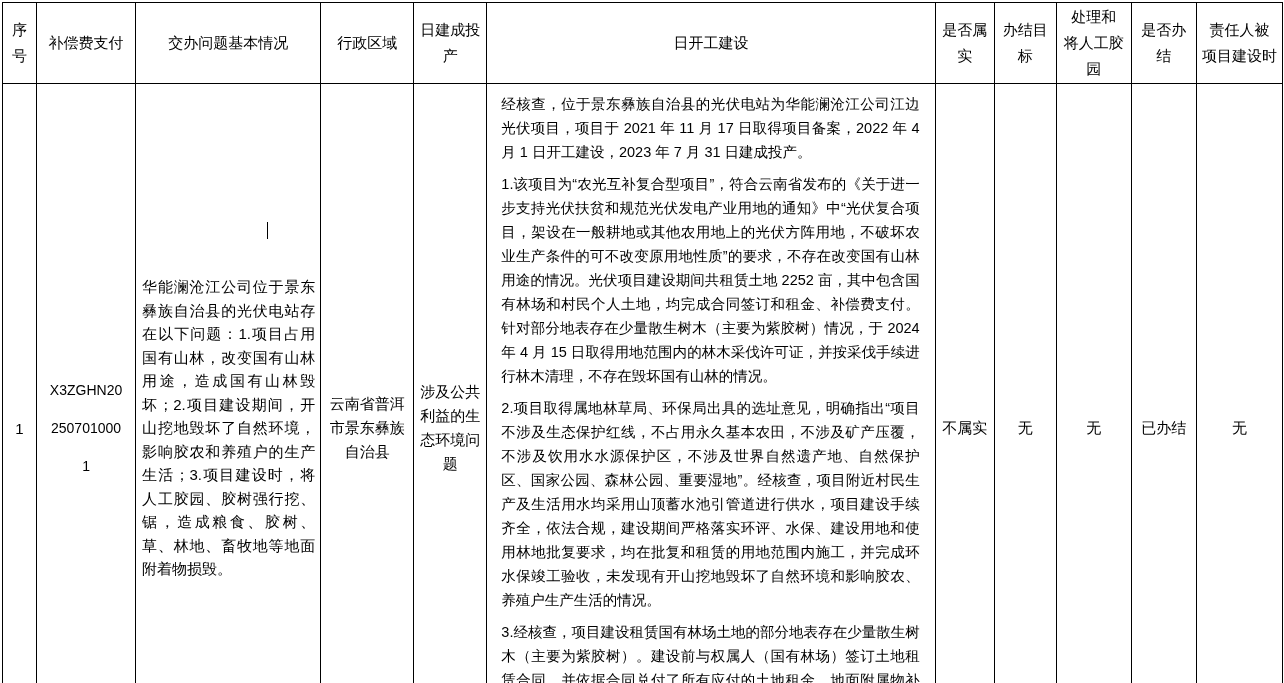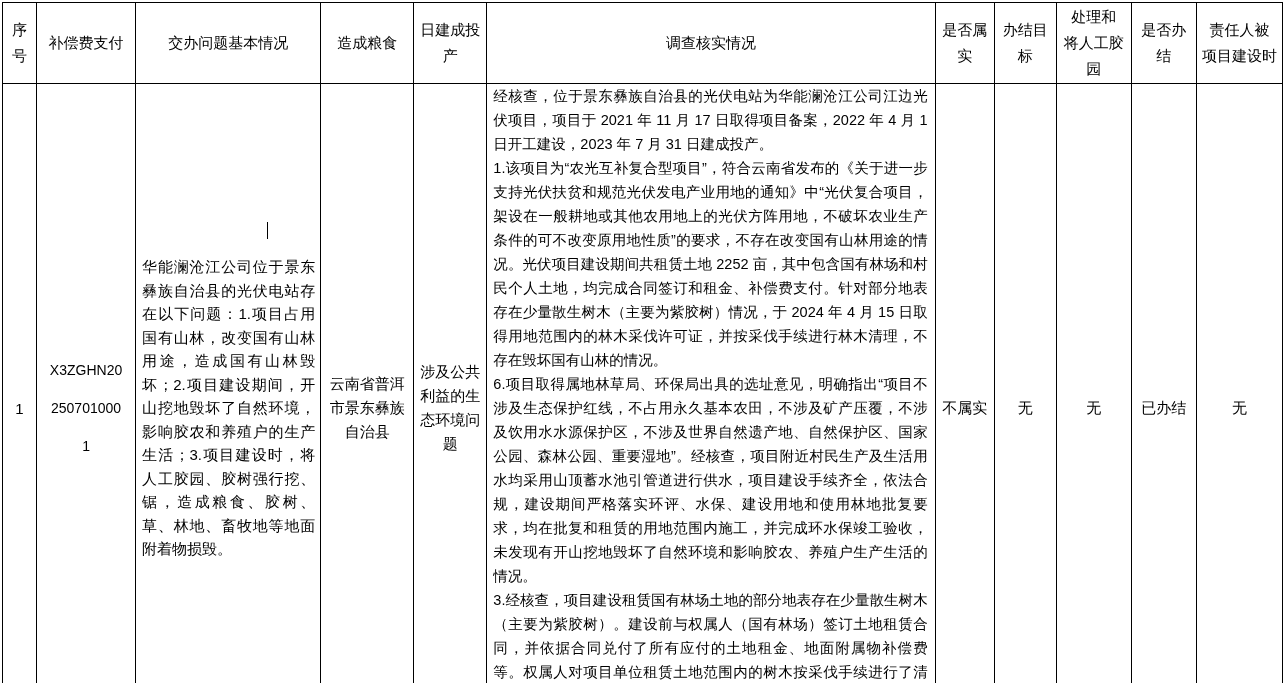--- a/index.html
+++ b/index.html
@@ -72,21 +72,21 @@
     text-align: center;
     padding: 0 6px;
   }
   td.cell-investigation {
     vertical-align: top;
     font-size: 14.5px;
     line-height: 24px;
     text-align: justify;
     padding: 0 7px 0 6px;
   }
-  td.cell-investigation p { margin: 0; }
+  td.cell-investigation p { margin: 8px; }
   .caret {
     position: absolute;
     left: 267px; top: 222px;
     width: 1px; height: 17px;
     background: #000000;
   }
 </style>
 </head>
 <body>
 
@@ -104,23 +104,23 @@
         <col class="c9">
         <col class="c10">
         <col class="c11">
     </colgroup>
     <thead>
       <tr>
         <th>序
 号</th>
         <th>补偿费支付</th>
         <th>交办问题基本情况</th>
-        <th>造成粮食</th>
+        <th>行政区域</th>
         <th>日建成投产</th>
-        <th>调查核实情况</th>
+        <th>日开工建设</th>
         <th>是否属
 实</th>
         <th>办结目
 标</th>
         <th>处理和
 将人工胶园</th>
         <th>是否办
 结</th>
         <th>责任人被
 项目建设时</th>
@@ -129,21 +129,21 @@
     <tbody>
       <tr>
         <td class="center cell-serial">1</td>
         <td class="cell-acceptance">X3ZGHN202507010001</td>
         <td class="cell-problem">华能澜沧江公司位于景东彝族自治县的光伏电站存在以下问题：1.项目占用国有山林，改变国有山林用途，造成国有山林毁坏；2.项目建设期间，开山挖地毁坏了自然环境，影响胶农和养殖户的生产生活；3.项目建设时，将人工胶园、胶树强行挖、锯，造成粮食、胶树、草、林地、畜牧地等地面附着物损毁。</td>
         <td class="cell-region">云南省普洱市景东彝族自治县</td>
         <td class="cell-type">涉及公共利益的生态环境问题</td>
         <td class="cell-investigation">
           <p>经核查，位于景东彝族自治县的光伏电站为华能澜沧江公司江边光伏项目，项目于 2021 年 11 月 17 日取得项目备案，2022 年 4 月 1 日开工建设，2023 年 7 月 31 日建成投产。</p>
           <p>1.该项目为“农光互补复合型项目”，符合云南省发布的《关于进一步支持光伏扶贫和规范光伏发电产业用地的通知》中“光伏复合项目，架设在一般耕地或其他农用地上的光伏方阵用地，不破坏农业生产条件的可不改变原用地性质”的要求，不存在改变国有山林用途的情况。光伏项目建设期间共租赁土地 2252 亩，其中包含国有林场和村民个人土地，均完成合同签订和租金、补偿费支付。针对部分地表存在少量散生树木（主要为紫胶树）情况，于 2024 年 4 月 15 日取得用地范围内的林木采伐许可证，并按采伐手续进行林木清理，不存在毁坏国有山林的情况。</p>
-          <p>6.项目取得属地林草局、环保局出具的选址意见，明确指出“项目不涉及生态保护红线，不占用永久基本农田，不涉及矿产压覆，不涉及饮用水水源保护区，不涉及世界自然遗产地、自然保护区、国家公园、森林公园、重要湿地”。经核查，项目附近村民生产及生活用水均采用山顶蓄水池引管道进行供水，项目建设手续齐全，依法合规，建设期间严格落实环评、水保、建设用地和使用林地批复要求，均在批复和租赁的用地范围内施工，并完成环水保竣工验收，未发现有开山挖地毁坏了自然环境和影响胶农、养殖户生产生活的情况。</p>
+          <p>2.项目取得属地林草局、环保局出具的选址意见，明确指出“项目不涉及生态保护红线，不占用永久基本农田，不涉及矿产压覆，不涉及饮用水水源保护区，不涉及世界自然遗产地、自然保护区、国家公园、森林公园、重要湿地”。经核查，项目附近村民生产及生活用水均采用山顶蓄水池引管道进行供水，项目建设手续齐全，依法合规，建设期间严格落实环评、水保、建设用地和使用林地批复要求，均在批复和租赁的用地范围内施工，并完成环水保竣工验收，未发现有开山挖地毁坏了自然环境和影响胶农、养殖户生产生活的情况。</p>
           <p>3.经核查，项目建设租赁国有林场土地的部分地表存在少量散生树木（主要为紫胶树）。建设前与权属人（国有林场）签订土地租赁合同，并依据合同兑付了所有应付的土地租金、地面附属物补偿费等。权属人对项目单位租赁土地范围内的树木按采伐手续进行了清理，因此不存在强行挖、锯，造成粮食、胶树、草、林地、畜牧地等地面附着物损毁的情况。</p>
         </td>
         <td class="center">不属实</td>
         <td class="center">无</td>
         <td class="center">无</td>
         <td class="center">已办结</td>
         <td class="center">无</td>
       </tr>
     </tbody>
   </table>

